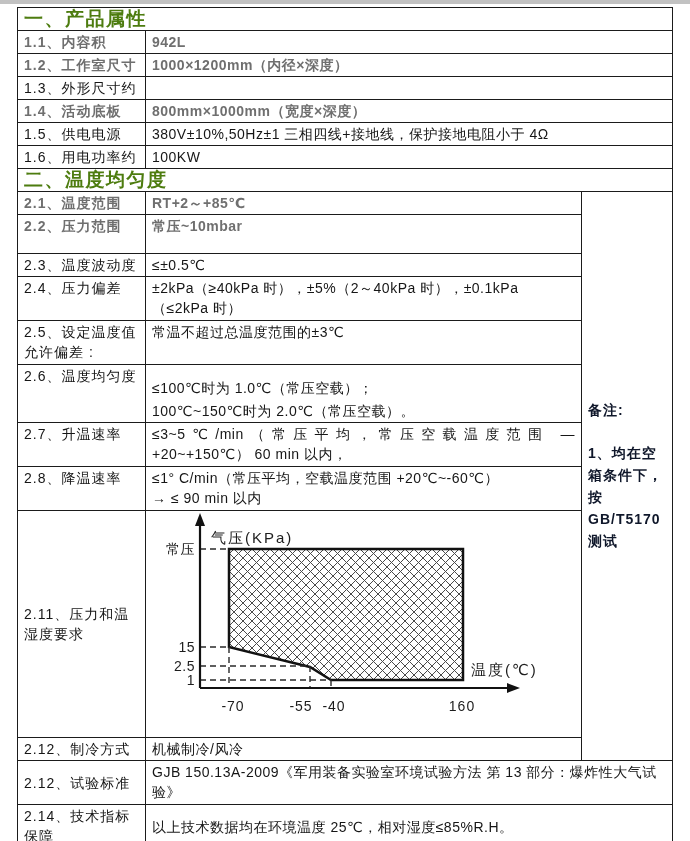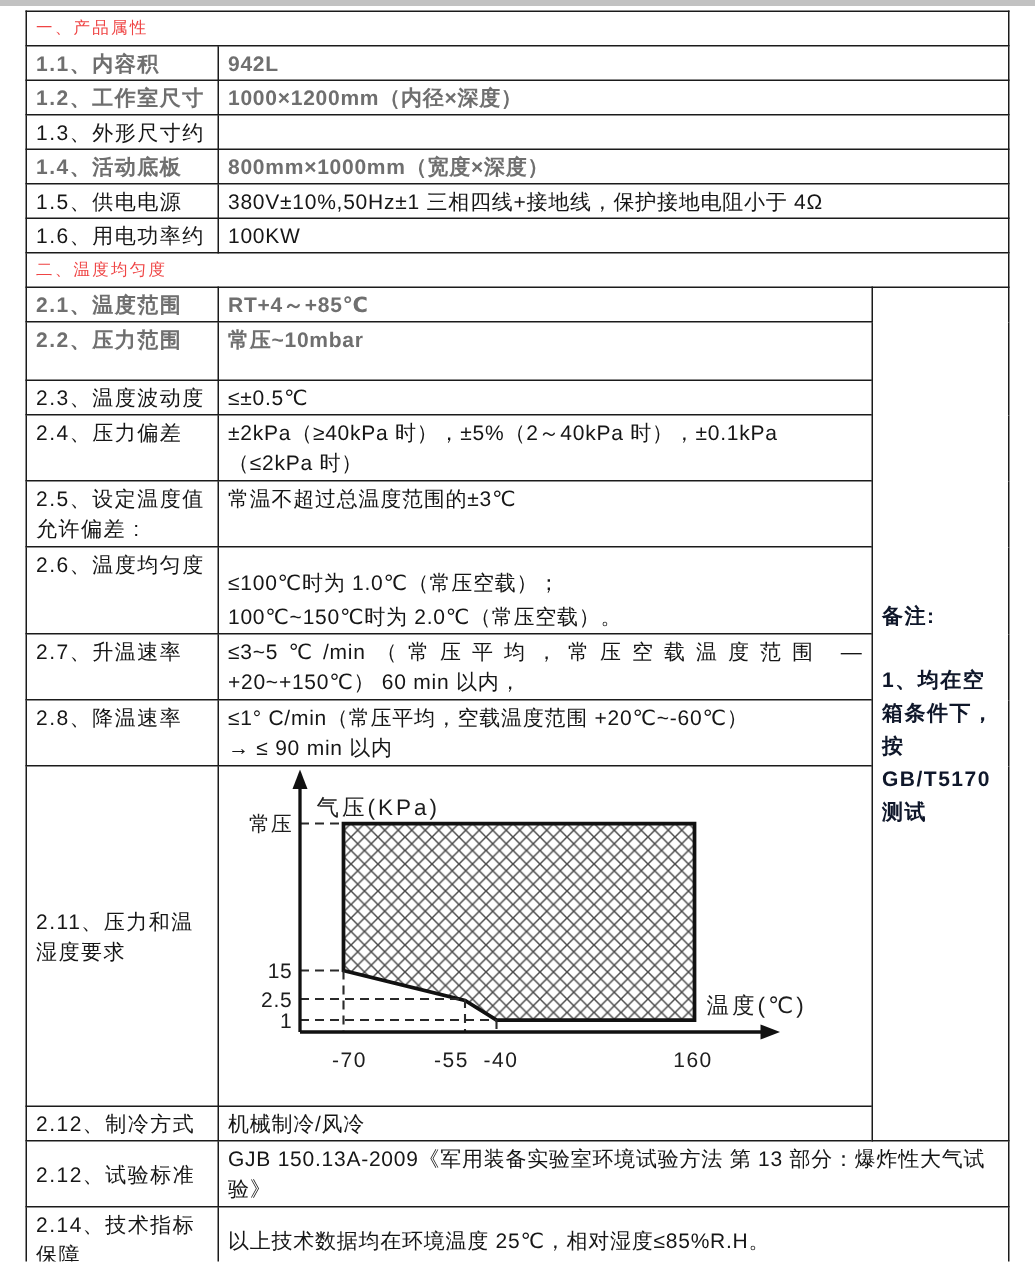--- a/index.html
+++ b/index.html
@@ -23,21 +23,21 @@
   }
   .col-label{width:128px;}
   .col-value{width:436px;}
   .col-remark{width:91px;}
   tr.h22 td{height:19px;}
   tr.h39 td{height:36px;}
   tr.h44 td{height:41px;}
   tr.h55 td{height:52px;}
   tr.h226 td{height:223px;}
   tr.h45 td{height:42px;}
-  td.section-header{font-weight:normal;font-size:11px;letter-spacing:1.5px;color:#ef4444;}
+  td.section-header{font-weight:bold;font-size:19px;letter-spacing:1.5px;color:#4d7c0f;}
   td.label-cell{letter-spacing:1px;}
   tr.muted td{color:#6f6f6f;font-weight:bold;}
   td.remark-cell{vertical-align:middle;letter-spacing:1px;}
   td.remark-cell .remark-title{margin-bottom:22px;}
   td.remark-cell .remark-line{line-height:22px;}
   .jline{text-align:justify;text-align-last:justify;}
   td.chart-cell{vertical-align:top;padding-top:2px;}
   td.chart-label-cell{vertical-align:middle;letter-spacing:1px;}
   svg text{font-family:"Liberation Sans","DejaVu Sans",sans-serif;fill:#1d1d1d;}
 </style>
@@ -82,21 +82,21 @@
     <td class="label-cell">1.6、用电功率约</td>
     <td colspan="2">100KW</td>
   </tr>
 
   <tr class="h22">
     <td colspan="3" class="section-header">二、温度均匀度</td>
   </tr>
 
   <tr class="h22 muted">
     <td class="label-cell">2.1、温度范围</td>
-    <td>RT+4～+85℃</td>
+    <td>RT+2～+85℃</td>
     <td rowspan="10" class="remark-cell" style="color:#0f172a;">
       <div class="remark-title">备注:</div>
       <div class="remark-line">1、均在空箱条件下，按</div>
       <div class="remark-line">GB/T5170</div>
       <div class="remark-line">测试</div>
     </td>
   </tr>
   <tr class="h39 muted">
     <td class="label-cell">2.2、压力范围</td>
     <td>常压~10mbar</td>

